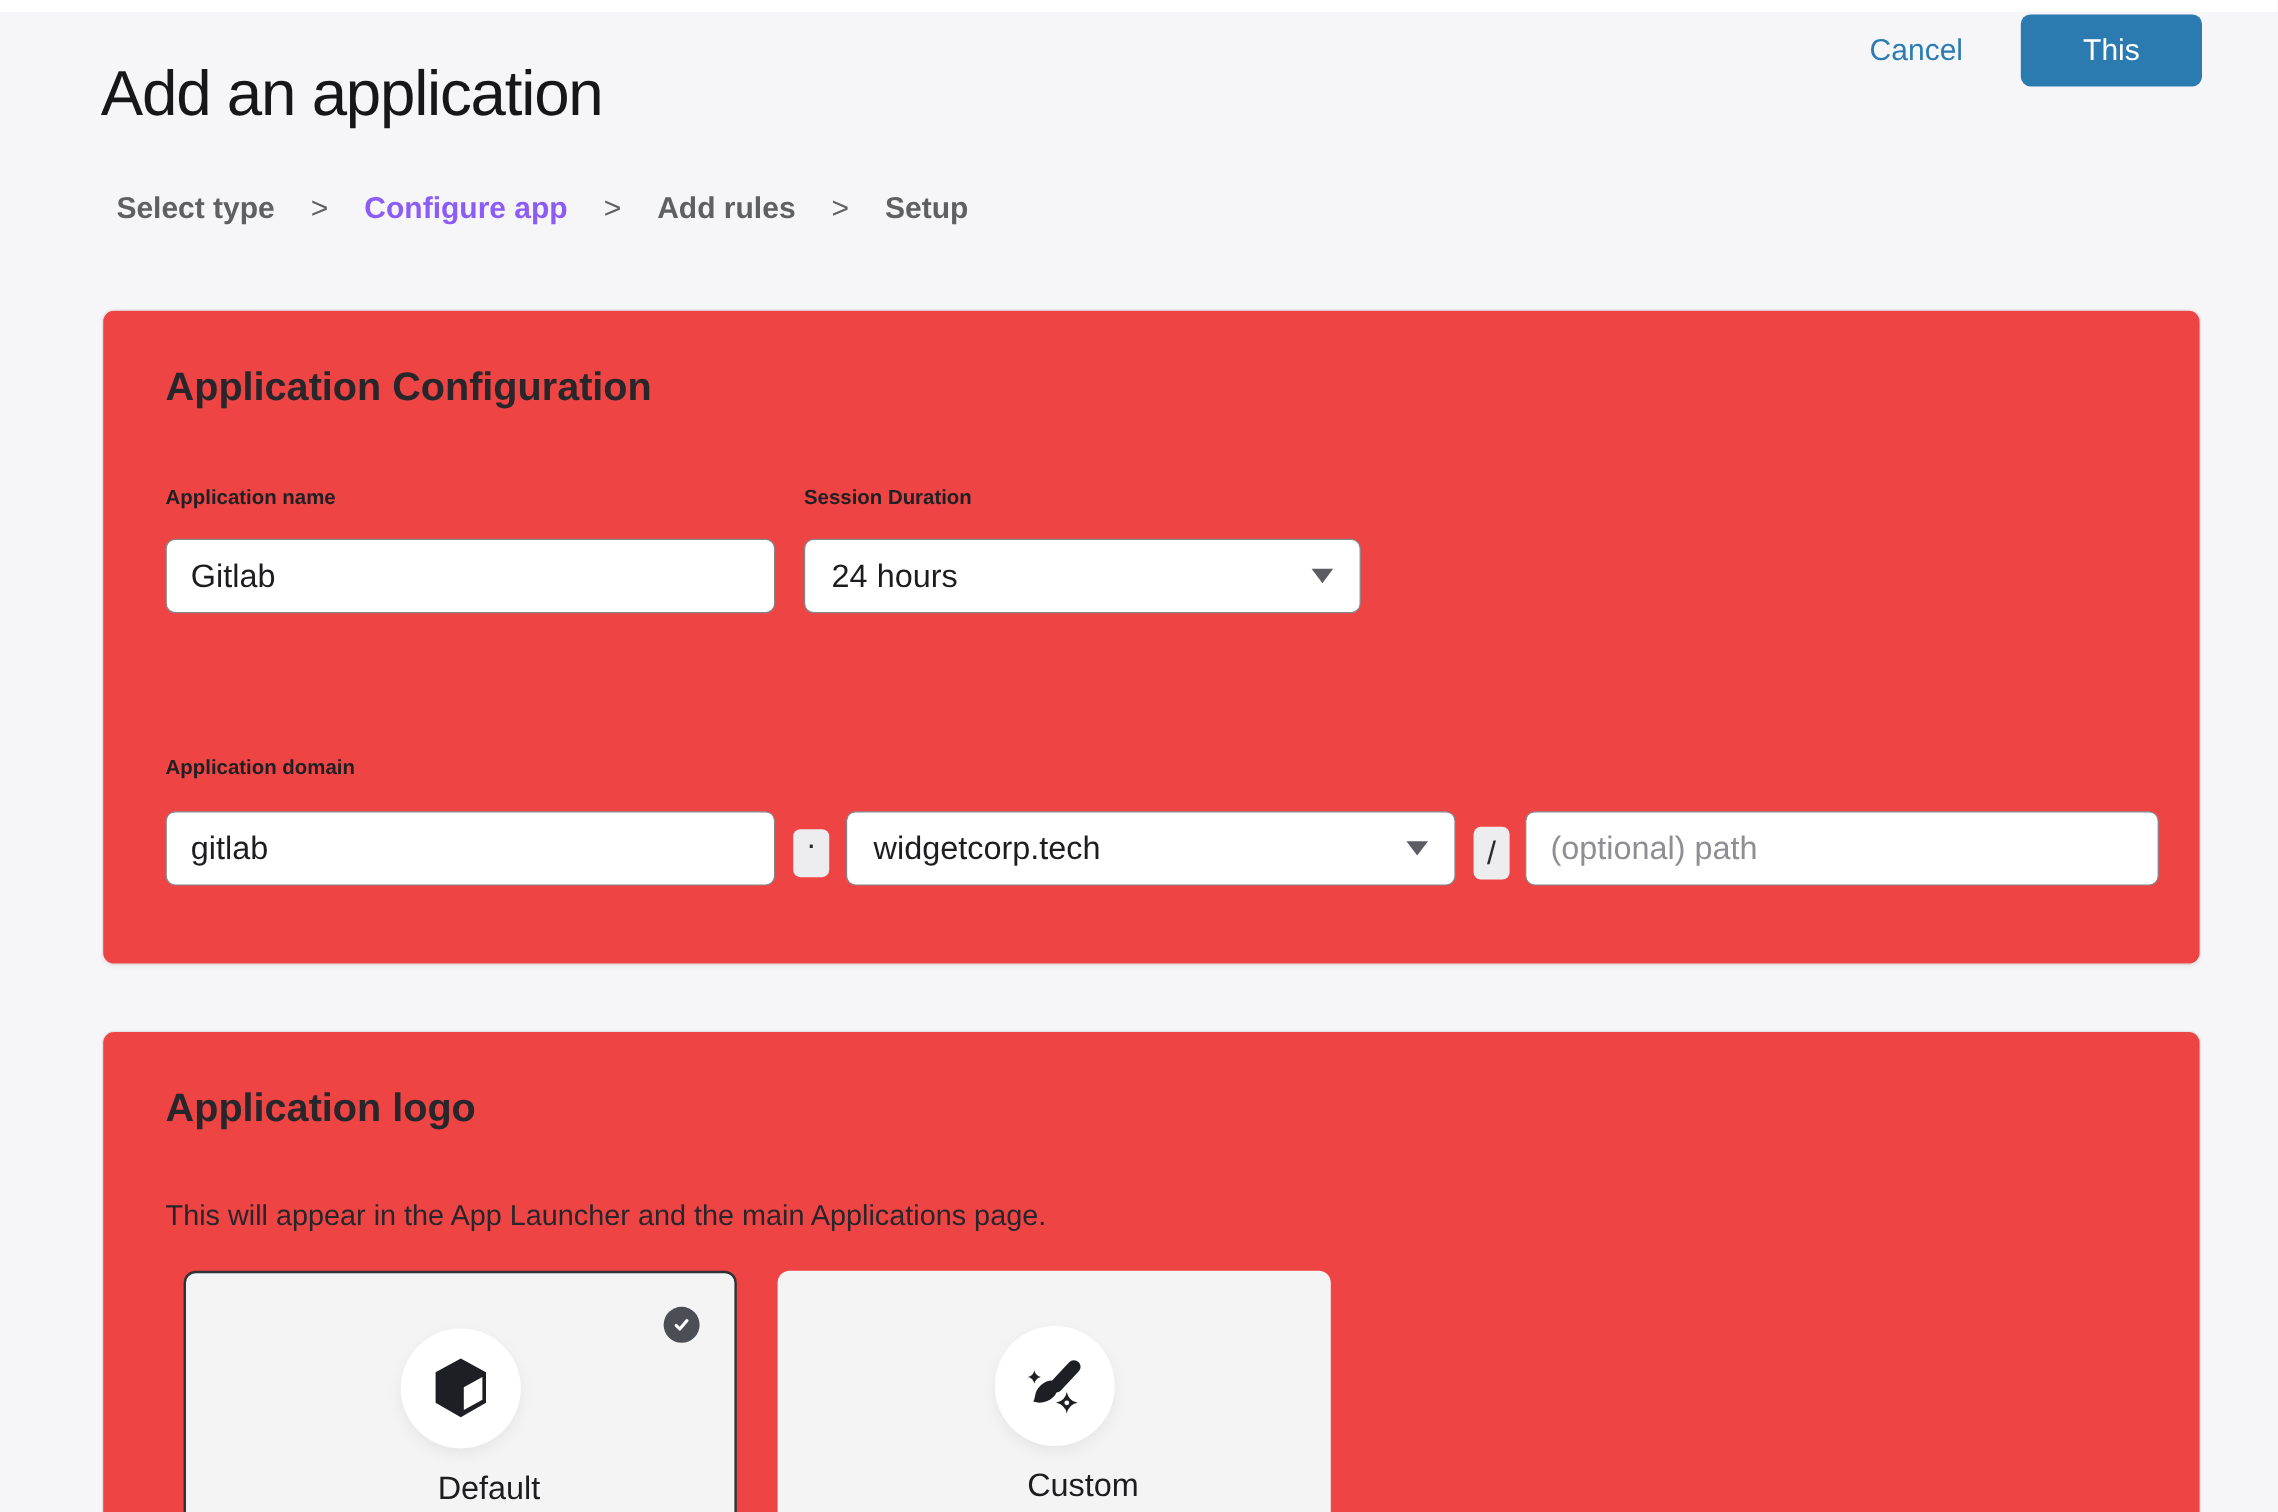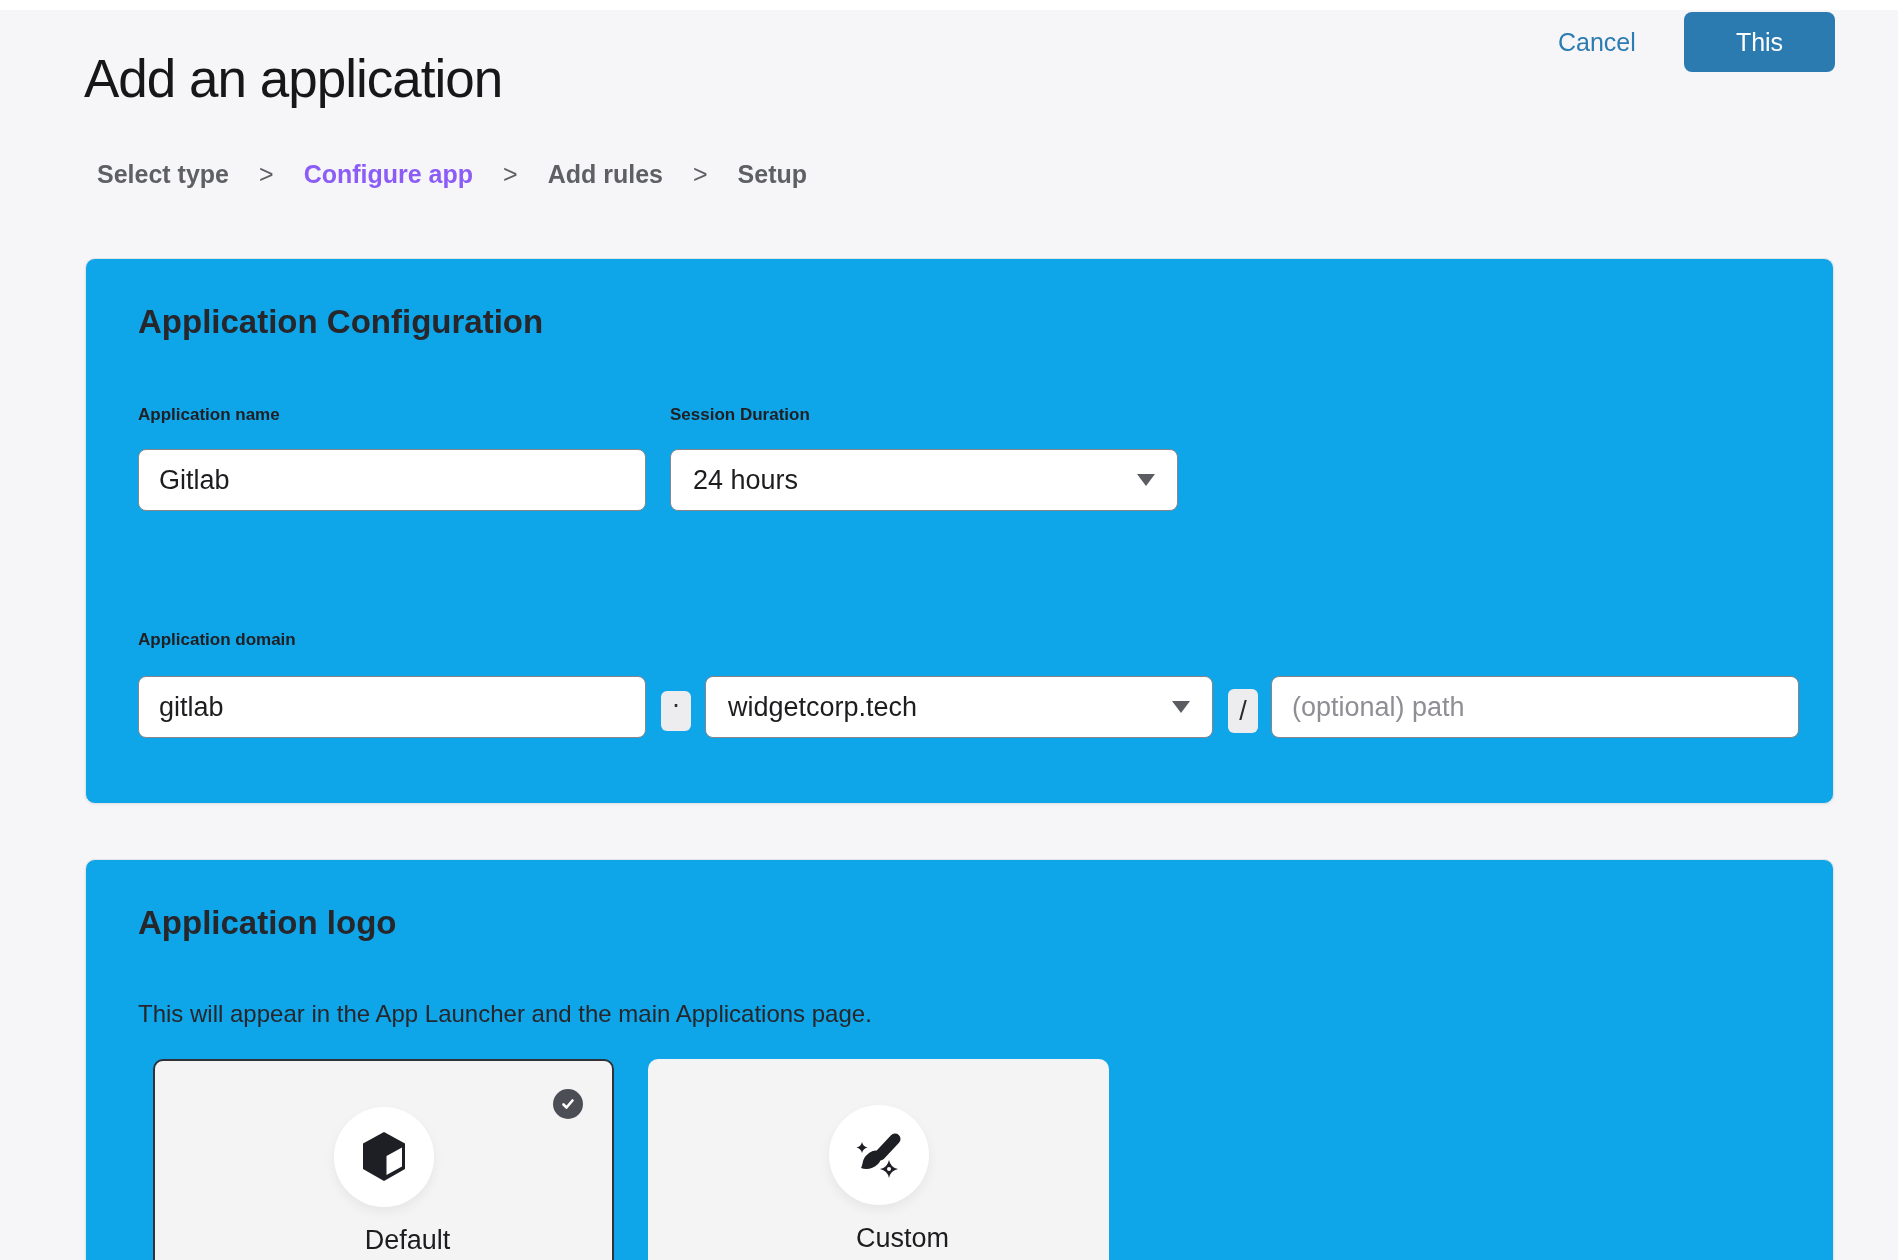--- a/index.html
+++ b/index.html
@@ -38,21 +38,21 @@
     display:flex; gap:30px; align-items:center;
     font-size:25px; color:#5f6063;
   }
   .breadcrumb .crumb { cursor:pointer;font-weight:bold; }
   .breadcrumb .crumb.active { font-weight:700; color:#8b5cf6; }
   .breadcrumb .sep { color:#5f6063; }
 
   
   .card {
     position:absolute; left:85px; width:1749px;
-    background:#0ea5e9; border:1px solid #e4e4e7; border-radius:10px;
+    background:#ef4444; border:1px solid #e4e4e7; border-radius:10px;
     box-shadow:0 1px 3px rgba(22,22,26,0.05);
   }
   .card-config { top:258px; height:546px; }
   .card-logo   { top:859px; height:560px; }
   .card h2 {
     position:absolute; left:52px; top:44px; margin:0;
     font-size:33px; font-weight:700; color:#26262b;
   }
 
   .field-label {
@@ -133,21 +133,21 @@
 </nav>
 
 <section class="card card-config">
   <h2>Application Configuration</h2>
 
   <label class="field-label" style="left:52px; top:146px;">Application name</label>
   <label class="field-label" style="left:584px; top:146px;">Session Duration</label>
 
   <input class="text-input" style="left: 52px; top: 190px; width: 508px;" value="Gitlab">
 
-  <div class="select-box" style="left:584px; top:190px; width:508px;">
+  <div class="select-box" style="left:584px; top:190px; width:464px;">
     <span>24 hours</span>
     <span class="chevron-down"></span>
   </div>
 
   <label class="field-label" style="left:52px; top:371px;">Application domain</label>
 
   <input class="text-input" style="left: 52px; top: 417px; width: 508px;" value="gitlab">
 
   <div class="sep-badge sep-dot">.</div>
 

